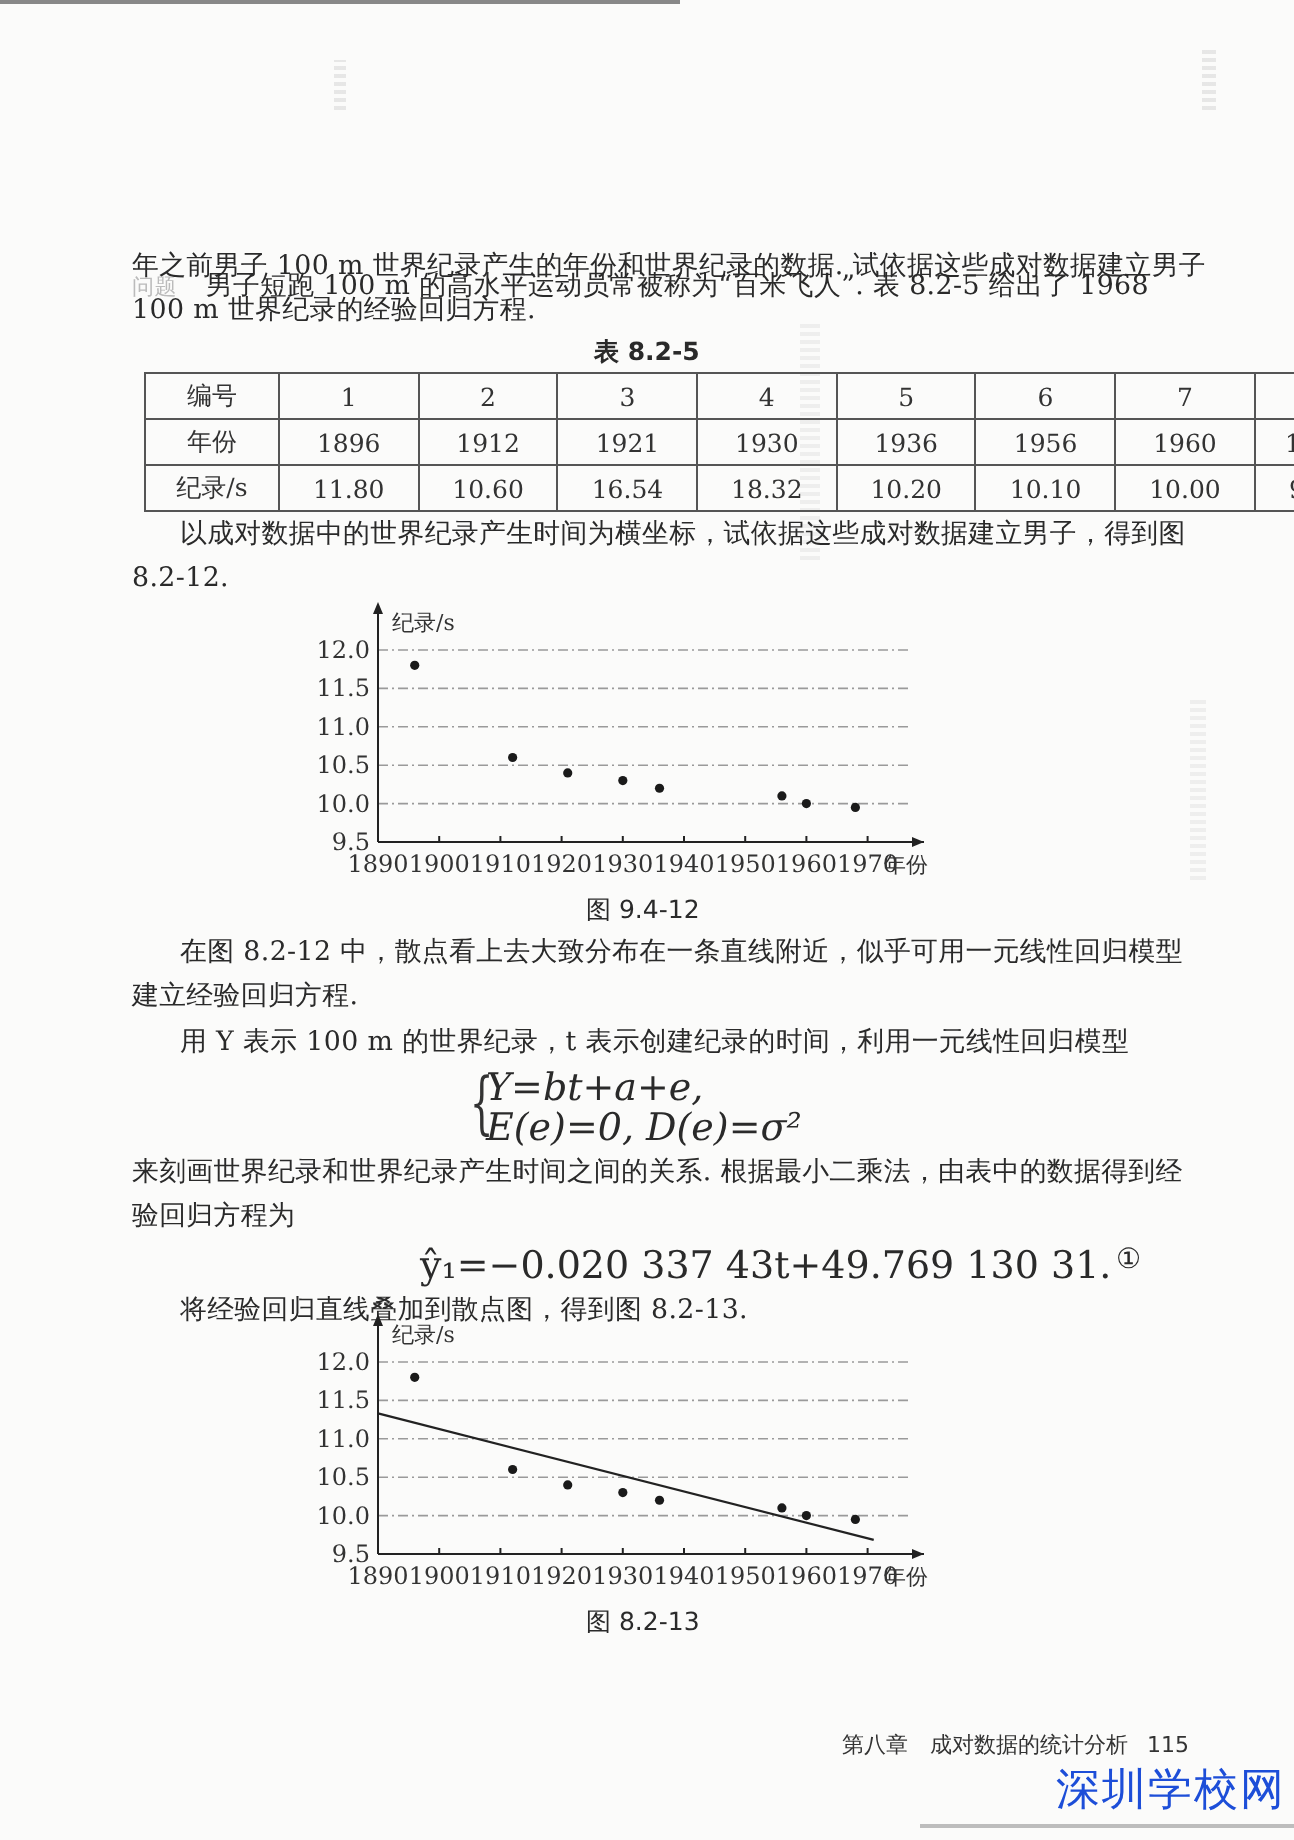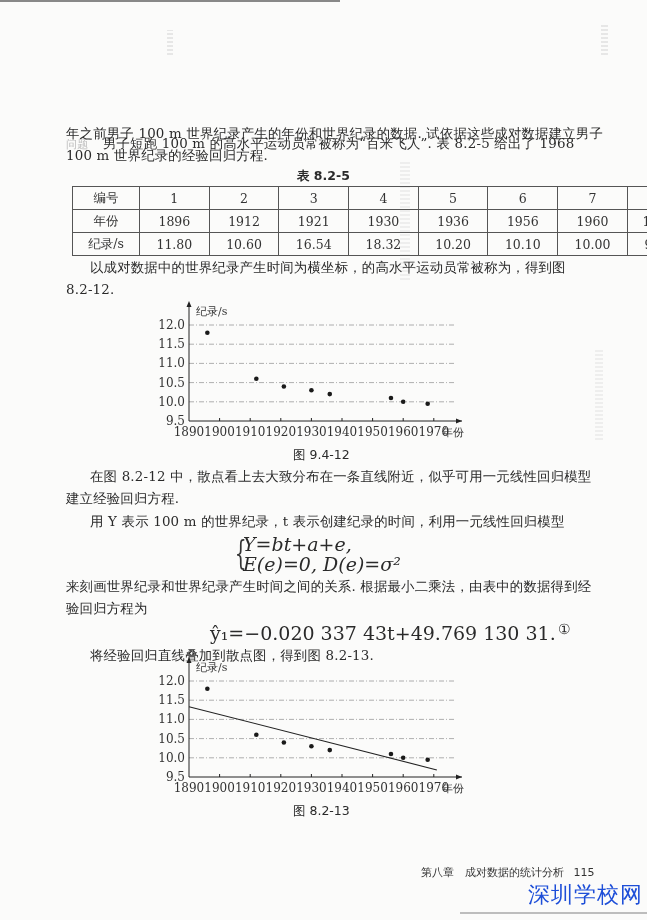--- a/index.html
+++ b/index.html
@@ -70,21 +70,21 @@
     <td>16.54</td>
     <td>18.32</td>
     <td>10.20</td>
     <td>10.10</td>
     <td>10.00</td>
     <td>9.95</td>
   </tr>
 </tbody>
   </table>
 
-<div class="abs para" style="left:90px;top:257px;">以成对数据中的世界纪录产生时间为横坐标，的高水平运动员常被称为，得到图</div>
+<div class="abs para" style="left:90px;top:257px;">以成对数据中的世界纪录产生时间为横坐标，试依据这些成对数据建立男子，得到图</div>
 <div class="abs para" style="left:66px;top:279px;">8.2-12.</div>
 
 <svg class="abs" style="left:150px;top:300px;" width="330" height="150">
   <g id="c1grid">
       <line x1="39" x2="305" y1="101.8" y2="101.8" stroke="#9a9a9a" stroke-width="0.8" stroke-dasharray="5 2 1 2"></line>
       <line x1="39" x2="305" y1="82.6" y2="82.6" stroke="#9a9a9a" stroke-width="0.8" stroke-dasharray="5 2 1 2"></line>
       <line x1="39" x2="305" y1="63.400000000000006" y2="63.400000000000006" stroke="#9a9a9a" stroke-width="0.8" stroke-dasharray="5 2 1 2"></line>
       <line x1="39" x2="305" y1="44.2" y2="44.2" stroke="#9a9a9a" stroke-width="0.8" stroke-dasharray="5 2 1 2"></line>
       <line x1="39" x2="305" y1="25" y2="25" stroke="#9a9a9a" stroke-width="0.8" stroke-dasharray="5 2 1 2"></line>
     </g>

